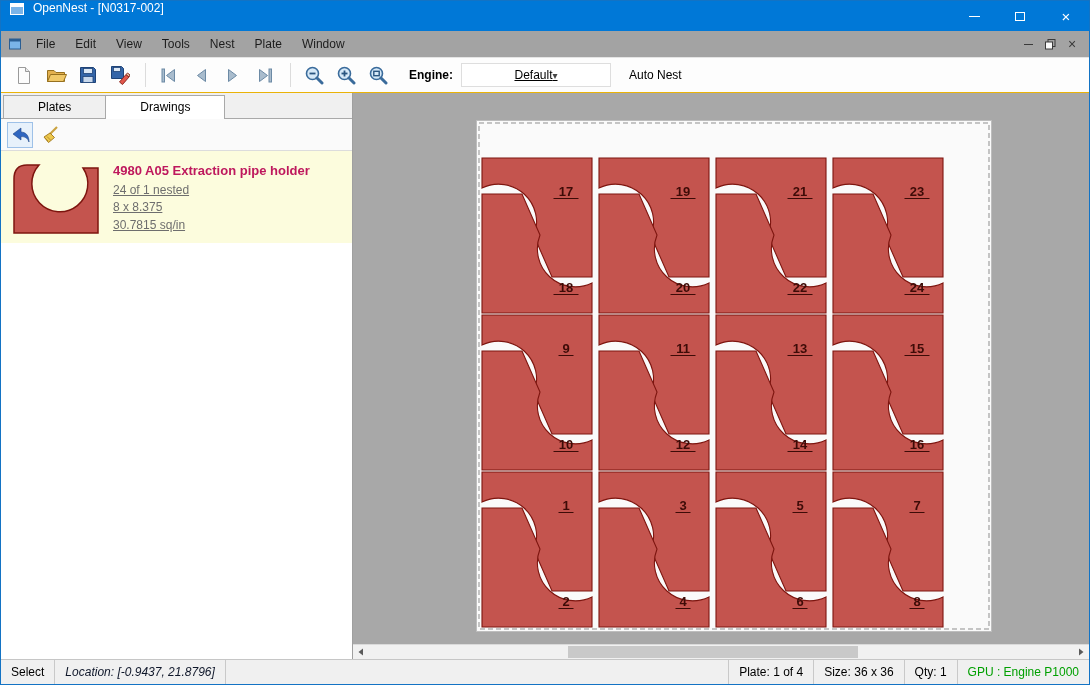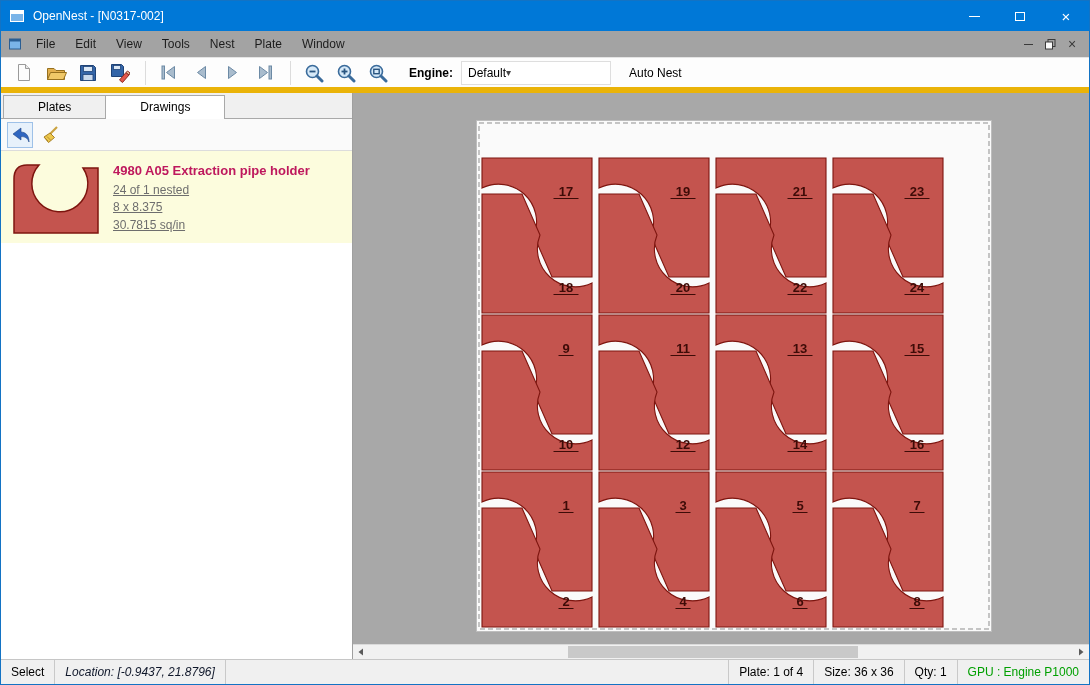--- a/index.html
+++ b/index.html
@@ -1,42 +1,42 @@
 <!DOCTYPE html>
 <html><head>
 <meta charset="utf-8">
 <style>
   * { box-sizing: border-box; margin: 0; padding: 0; }
   html,body { width:1090px; height:685px; font-family:"Liberation Sans", sans-serif; background:#fff; }
   .window { width:1090px; height:685px; border:1px solid #1373c4; overflow:hidden; display:flex; flex-direction:column; background:#fff; }
 
   
-  .titlebar { height:30px; background:#0078d7; display:flex; align-items:center; padding-left:8px; flex:0 0 auto; }
+  .titlebar { height:30px; background:#0078d7; display:flex; align-items:flex-start; padding-left:8px; flex:0 0 auto; }
   .titlebar .title { color:#fff; font-size:12px; margin-left:8px; }
   .title-buttons { margin-left:auto; display:flex; height:100%; }
   .tb-btn { width:46px; height:100%; display:flex; align-items:center; justify-content:center; cursor:default; }
   .min-glyph { display:block; width:11px; height:1px; background:#fff; }
   .max-glyph { display:block; width:10px; height:9px; border:1px solid #fff; }
   .close-glyph { color:#fff; font-size:15px; line-height:1; }
 
   
   .menubar { height:27px; background:#a3a3a3; border-bottom:1px solid #e4e4e4; display:flex; align-items:center; padding-left:5px; flex:0 0 auto; }
   .menubar .mdi-icon { margin:0 4px 0 2px; }
   .menu-item { font-size:12px; color:#1c1c1c; padding:0 10px; line-height:26px; cursor:default; }
   .mdi-buttons { margin-left:auto; display:flex; align-items:center; padding-right:6px; }
   .mdi-btn { width:22px; height:21px; display:flex; align-items:center; justify-content:center; }
   .mdi-min { display:block; width:9px; height:1px; background:#3a3a3a; }
   .mdi-close { font-size:14px; color:#3a3a3a; line-height:1; }
 
   
-  .toolbar { height:35px; background:#fdfdfd; border-bottom:6px solid #eab308; display:flex; align-items:center; padding-left:8px; flex:0 0 auto; }
+  .toolbar { height:35px; background:#fdfdfd; border-bottom:1px solid #eab308; display:flex; align-items:center; padding-left:8px; flex:0 0 auto; }
   .tbtn { width:30px; height:28px; display:flex; align-items:center; justify-content:center; margin-right:2px; }
   .vsep { width:1px; height:24px; background:#dcdcdc; margin:0 8px; }
   .engine-label { font-size:12px; font-weight:bold; margin:0 8px 0 14px; }
-  .engine-select { display:flex; align-items:center; justify-content:flex-start; width:150px; height:24px; background:#fff; border:1px solid #dedede; padding:0 6px; font-size:12px; }
+  .engine-select { display:flex; align-items:center; justify-content:center; width:150px; height:24px; background:#fff; border:1px solid #dedede; padding:0 6px; font-size:12px;text-decoration:underline; }
   .chevron { font-size:10px; color:#444; }
   .auto-nest { font-size:12px; margin-left:10px; padding:4px 8px; }
 
   
   .body { height:566px; display:flex; flex:0 0 auto; }
   .left-panel { width:352px; border-right:1px solid #9f9f9f; background:#fff; display:flex; flex-direction:column; }
   .tabstrip { height:26px; background:#f0f0f0; border-bottom:1px solid #a9a9a9; display:flex; align-items:flex-end; padding-left:2px; }
   .tab { font-size:12px; padding:4px 34px; border:1px solid #a9a9a9; border-bottom:none; background:#f0f0f0; margin-right:-1px; position:relative; }
   .tab.active { background:#fff; z-index:2; margin-bottom:-1px; padding-bottom:5px; }
   .panel-toolbar { height:32px; border-bottom:1px solid #dcdcdc; display:flex; align-items:center; padding-left:6px; background:#fafafa; }

